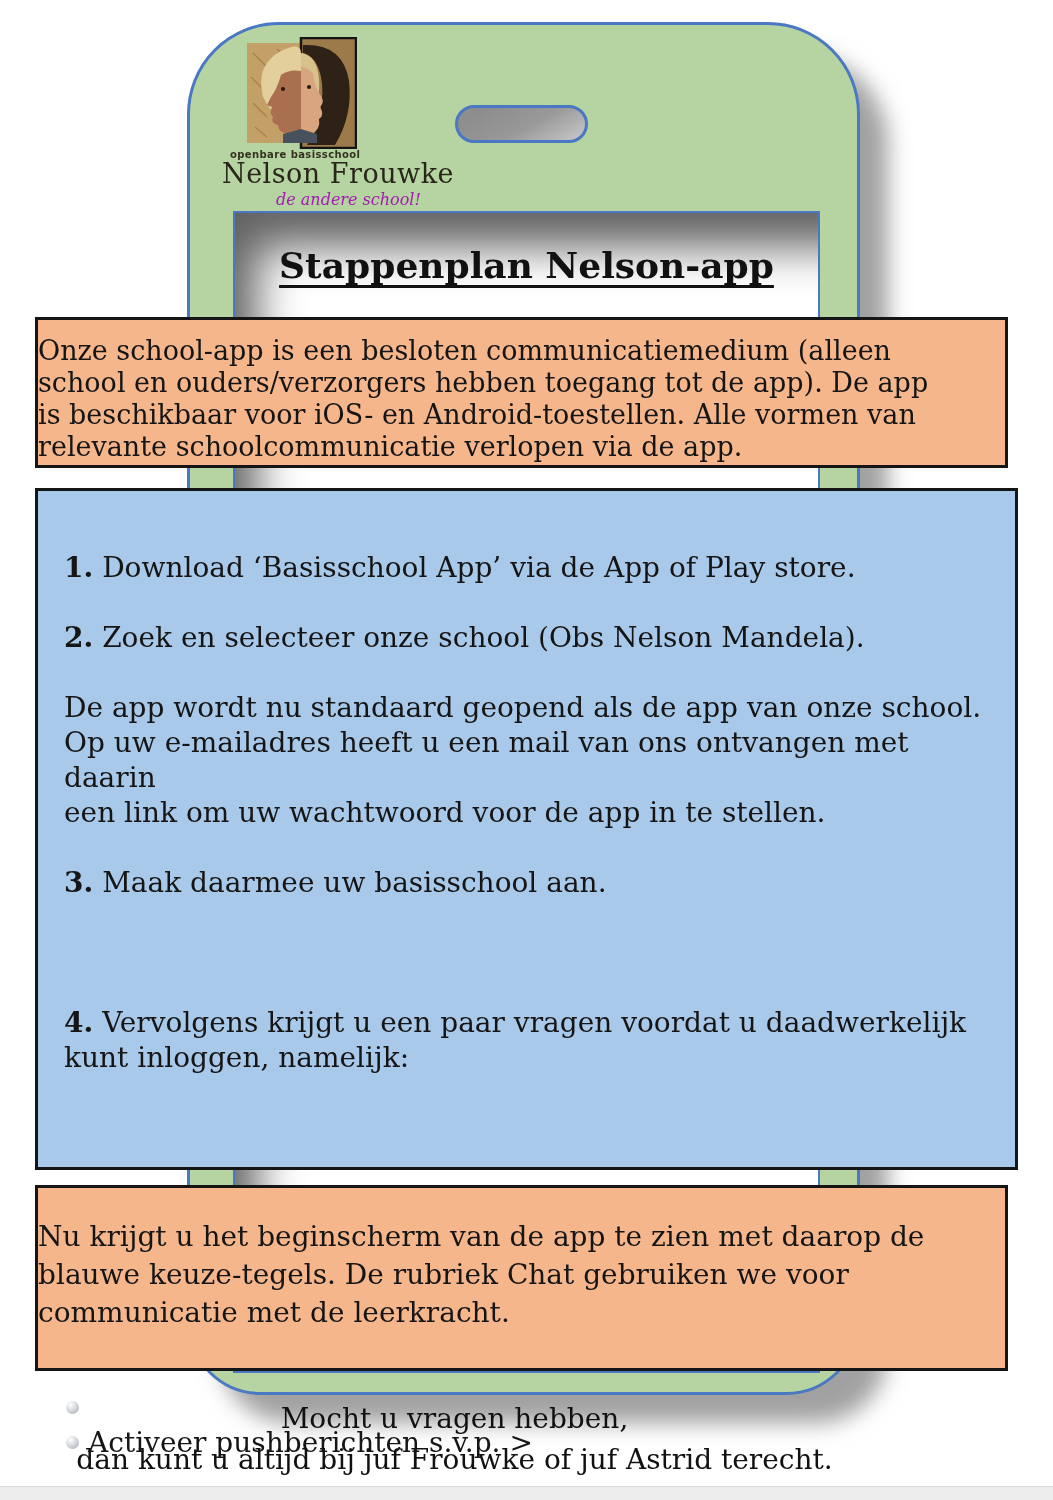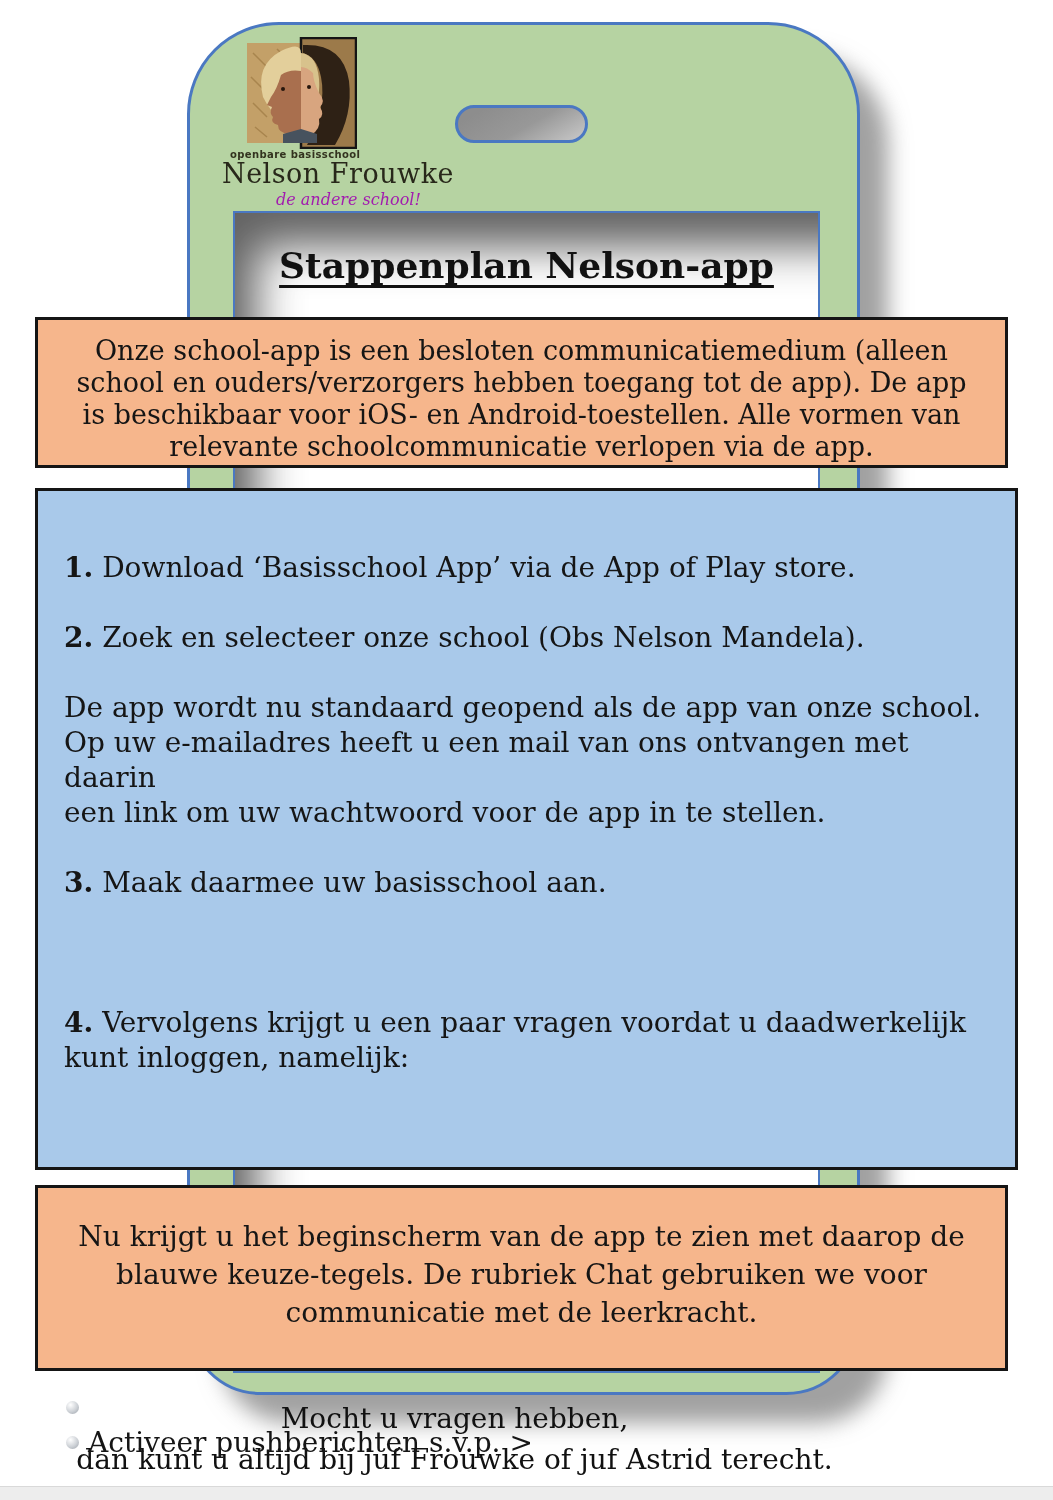--- a/index.html
+++ b/index.html
@@ -53,21 +53,21 @@
   .box{
     position:absolute;left:35px;width:967px;z-index:3;
     border:3px solid #151515;box-sizing:content-box;
   }
   .peach{background:#f6b68c;}
   .blue{background:#a9c9ea;}
   .box-intro{top:317px;height:145px;}
   .box-steps{top:488px;height:676px;padding-left:10px;}
   .box-outro{top:1185px;height:180px;}
   .centered-text{
-    text-align:center;white-space:pre-line;
+    white-space:pre-line;
     font-size:27px;line-height:32px;padding-top:15px;
   }
   .box-outro .centered-text{padding-top:30px;font-size:28px;line-height:38px;}
   .steps-content{
     padding:24px 14px 0 16px;font-size:28px;line-height:35px;white-space:pre-line;
   }
   .step{white-space:pre-line;}
   .gap{height:35px;}
   ul.bullets{list-style:none;margin:0;padding:0;}
   li.bullet-item{position:relative;padding-left:24px;white-space:pre-line;}

